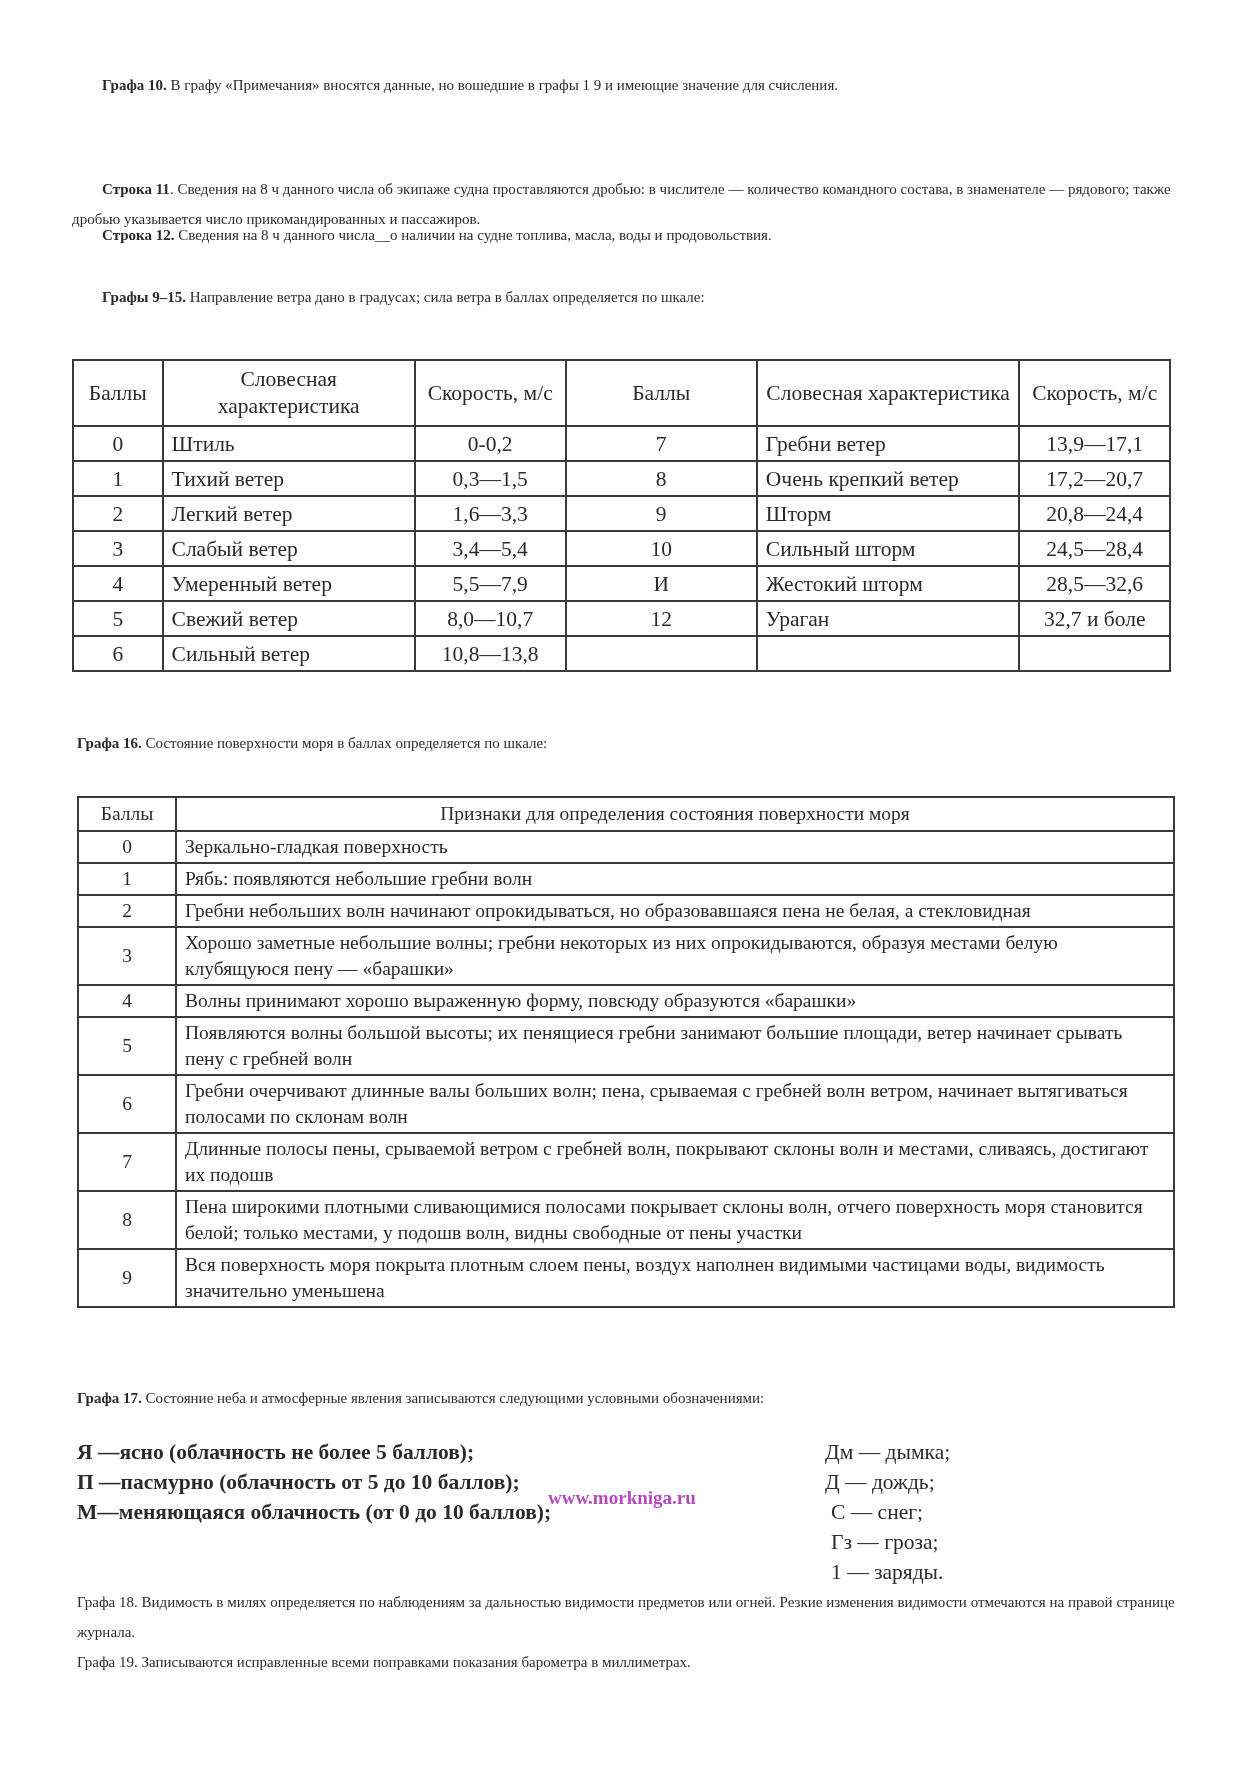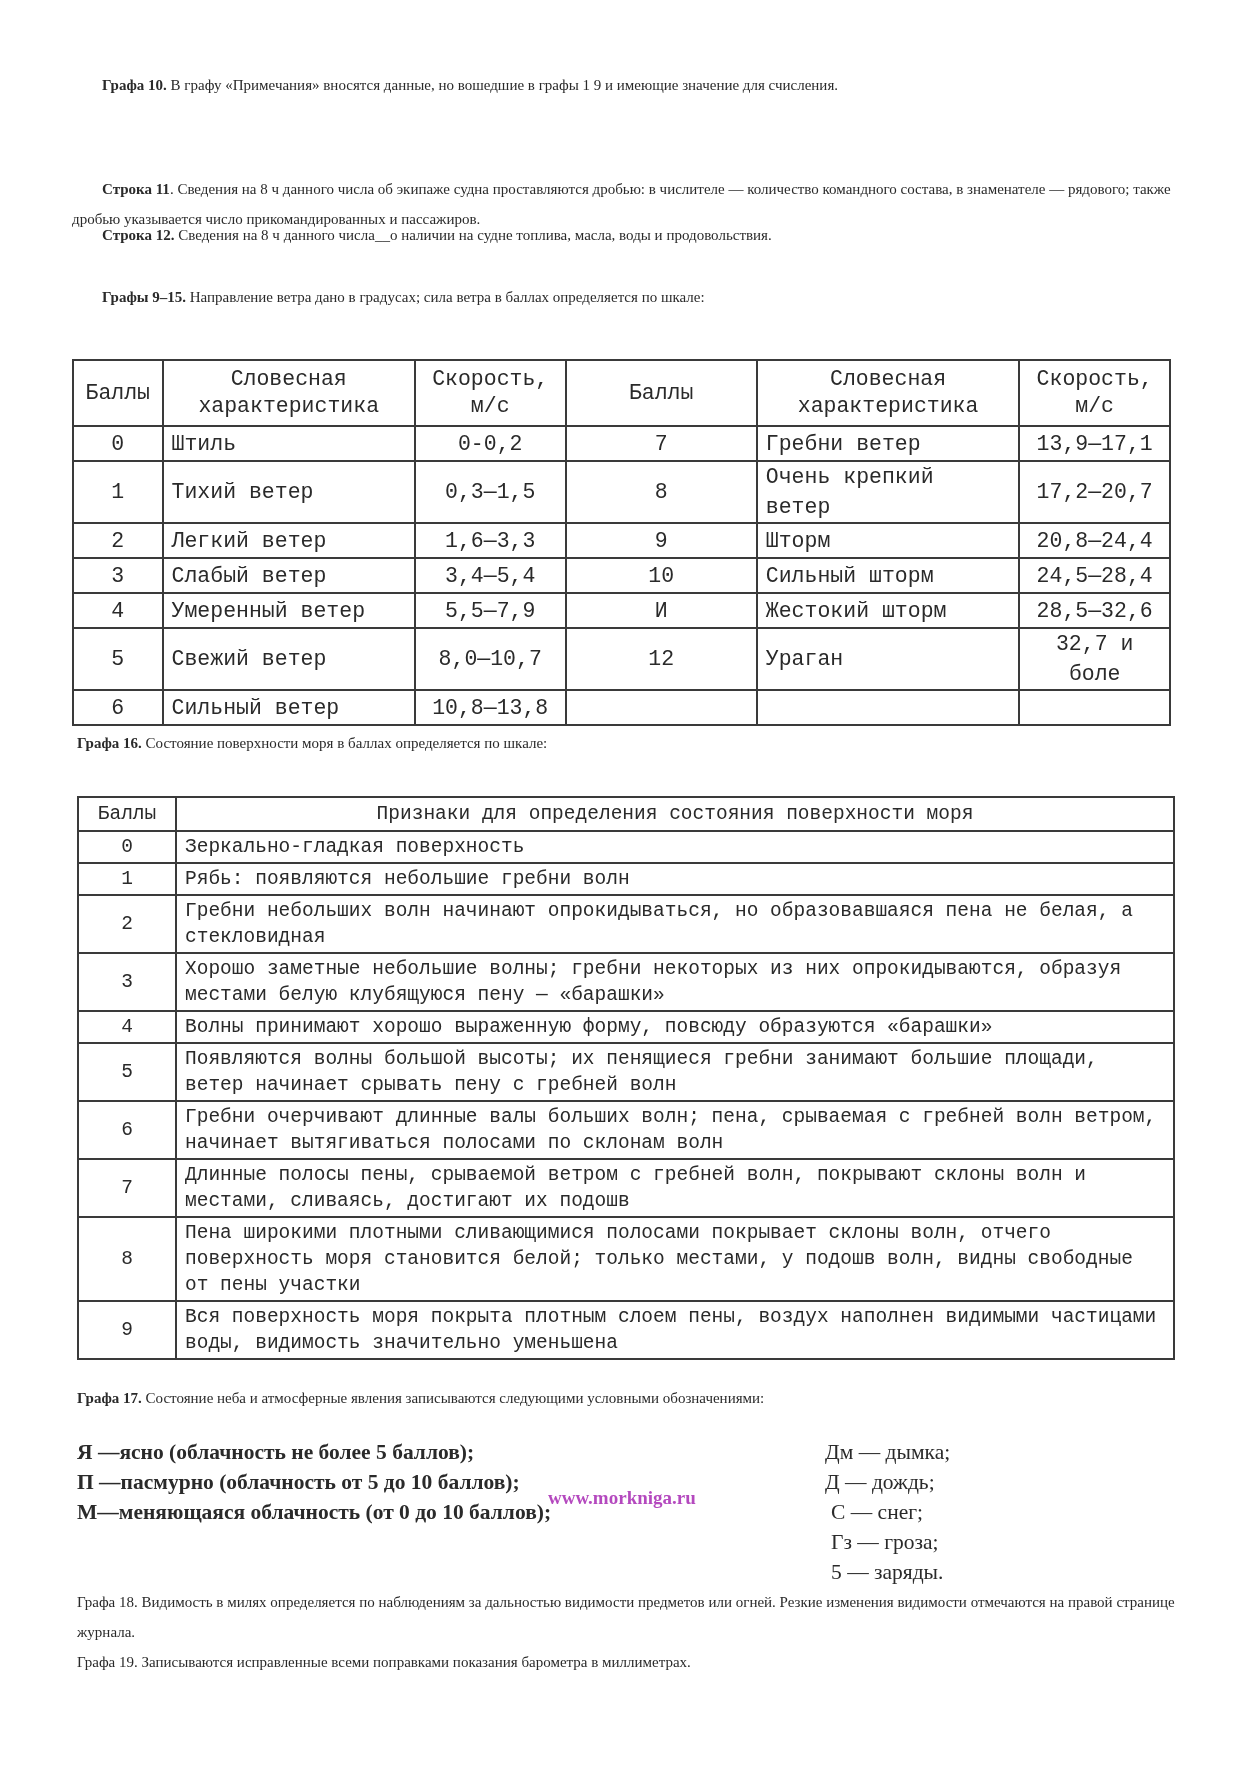--- a/index.html
+++ b/index.html
@@ -1,21 +1,21 @@
 <!DOCTYPE html>
 <html><head>
 <meta charset="utf-8">
 <style>
   html, body { margin: 0; padding: 0; background: #ffffff; }
   body { width: 1249px; height: 1769px; position: relative; overflow: hidden;
          font-family: "Liberation Serif", "DejaVu Serif", serif; color: #2a2a2a; }
   .para { position: absolute; left: 72px; width: 1105px; font-size: 15px; line-height: 30px; }
   .para .ind { display: inline-block; width: 30px; }
   .bold { font-weight: bold; }
-  table { border-collapse: collapse; position: absolute; font-family: Liberation Mono, monospace; }
+  table { border-collapse: collapse; position: absolute; }
   td, th { border: 2px solid #3a3a3a; font-weight: normal; padding: 0 8px; }
   
   #wind { left: 72px; top: 359px; width: 1099px; font-size: 21.5px; }
   #wind th { height: 64px; line-height: 27px; text-align: center; }
   #wind td { height: 33px; line-height: 30px; }
   #wind td.c { text-align: center; }
   
   #sea { left: 77px; top: 796px; width: 1098px; font-size: 19.5px; }
   #sea th { height: 32px; text-align: center; }
   #sea td { line-height: 26px; padding: 2px 8px; }
@@ -162,17 +162,17 @@
   <div>Я —ясно (облачность не более 5 баллов);</div>
   <div>П —пасмурно (облачность от 5 до 10 баллов);</div>
   <div>М—меняющаяся облачность (от 0 до 10 баллов);</div>
 </div>
 <div class="watermark">www.morkniga.ru</div>
 <div class="legend" style="left:825px; top:1437px;">
   <div>Дм — дымка;</div>
   <div>Д — дождь;</div>
   <div style="padding-left:6px">С — снег;</div>
   <div style="padding-left:6px">Гз — гроза;</div>
-  <div style="padding-left:6px">5 — заряды.</div>
+  <div style="padding-left:6px">1 — заряды.</div>
 </div>
 
 <div class="para" style="top:1587px; left:77px; width:1100px;">Графа 18. Видимость в милях определяется по наблюдениям за дальностью видимости предметов или огней. Резкие изменения видимости отмечаются на правой странице журнала.</div>
 <div class="para" style="top:1647px; left:77px;">Графа 19. Записываются исправленные всеми поправками показания барометра в миллиметрах.</div>
 
 </body></html>

